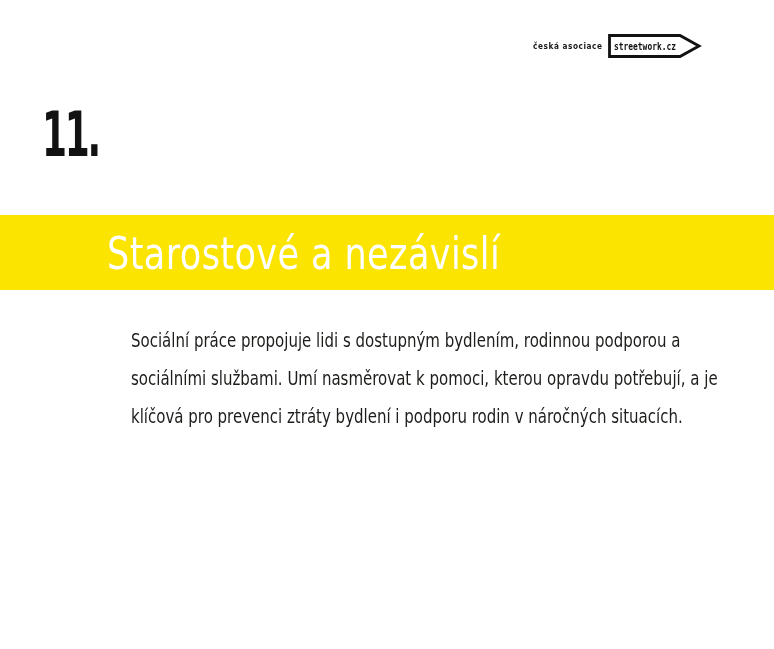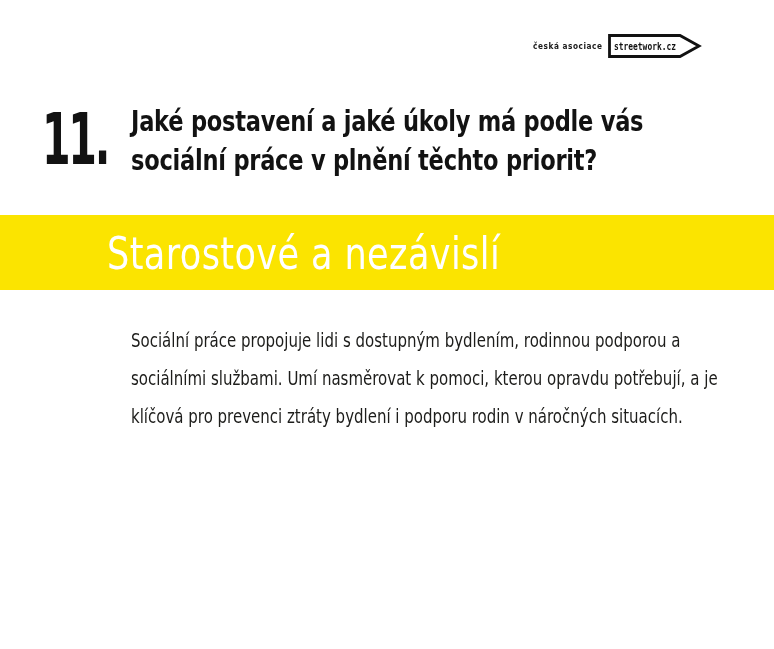--- a/index.html
+++ b/index.html
@@ -24,21 +24,21 @@
     display: inline-block; transform: scaleX(0.92); transform-origin: right center;
   }
   .logo svg text {
     font-family: "DejaVu Sans Mono", monospace;
     font-weight: bold; font-size: 10.5px; fill: #111;
   }
 
   
   .q-number {
     position: absolute; left: 42px; top: 104px;
-    font-size: 71px; font-weight: bold; line-height: 1;
+    font-size: 62px; font-weight: bold; line-height: 1;
     color: var(--ink); white-space: nowrap;
   }
   .q-number .cond { display: inline-block; transform: scaleX(0.58); transform-origin: left top; letter-spacing: -4px; }
   .q-title { position: absolute; left: 131px; top: 102px; margin: 0; }
   .q-title .cond {
     display: block; white-space: nowrap;
     font-size: 27.5px; font-weight: bold; line-height: 39px;
     color: var(--ink); letter-spacing: -0.3px;
     transform: scaleX(0.82); transform-origin: left center;
   }
@@ -77,24 +77,20 @@
     <svg width="94" height="24" viewBox="0 0 94 24" aria-hidden="true">
       <polygon points="1.5,1.5 72,1.5 91,12 72,22.5 1.5,22.5" fill="#ffffff" stroke="#111111" stroke-width="2.8"></polygon>
       <text x="6" y="15.5" textLength="62" lengthAdjust="spacingAndGlyphs">streetwork.cz</text>
     </svg>
   </header>
 
   <div class="q-number">
     <span class="cond">11.</span>
   </div>
 
-  <h1 class="q-title">
-    <span class="cond">Jaké postavení a jaké úkoly má podle vás</span>
-    <span class="cond">sociální práce v plnění těchto priorit?</span>
-  </h1>
 
   <div class="banner">
     <span class="cond">Starostové a nezávislí</span>
   </div>
 
   <p class="body-text">
     <span class="cond">Sociální práce propojuje lidi s dostupným bydlením, rodinnou podporou a</span>
     <span class="cond">sociálními službami. Umí nasměrovat k pomoci, kterou opravdu potřebují, a je</span>
     <span class="cond">klíčová pro prevenci ztráty bydlení i podporu rodin v náročných situacích.</span>
   </p>

